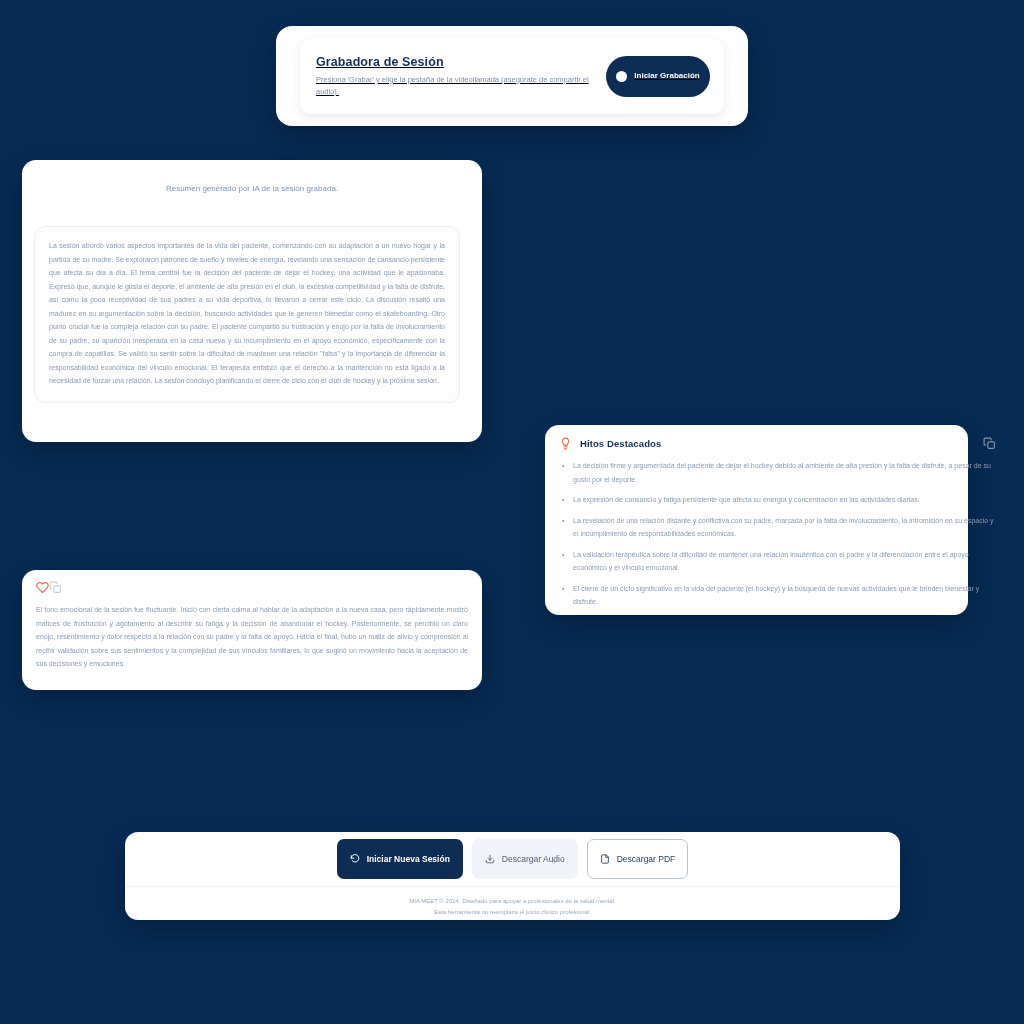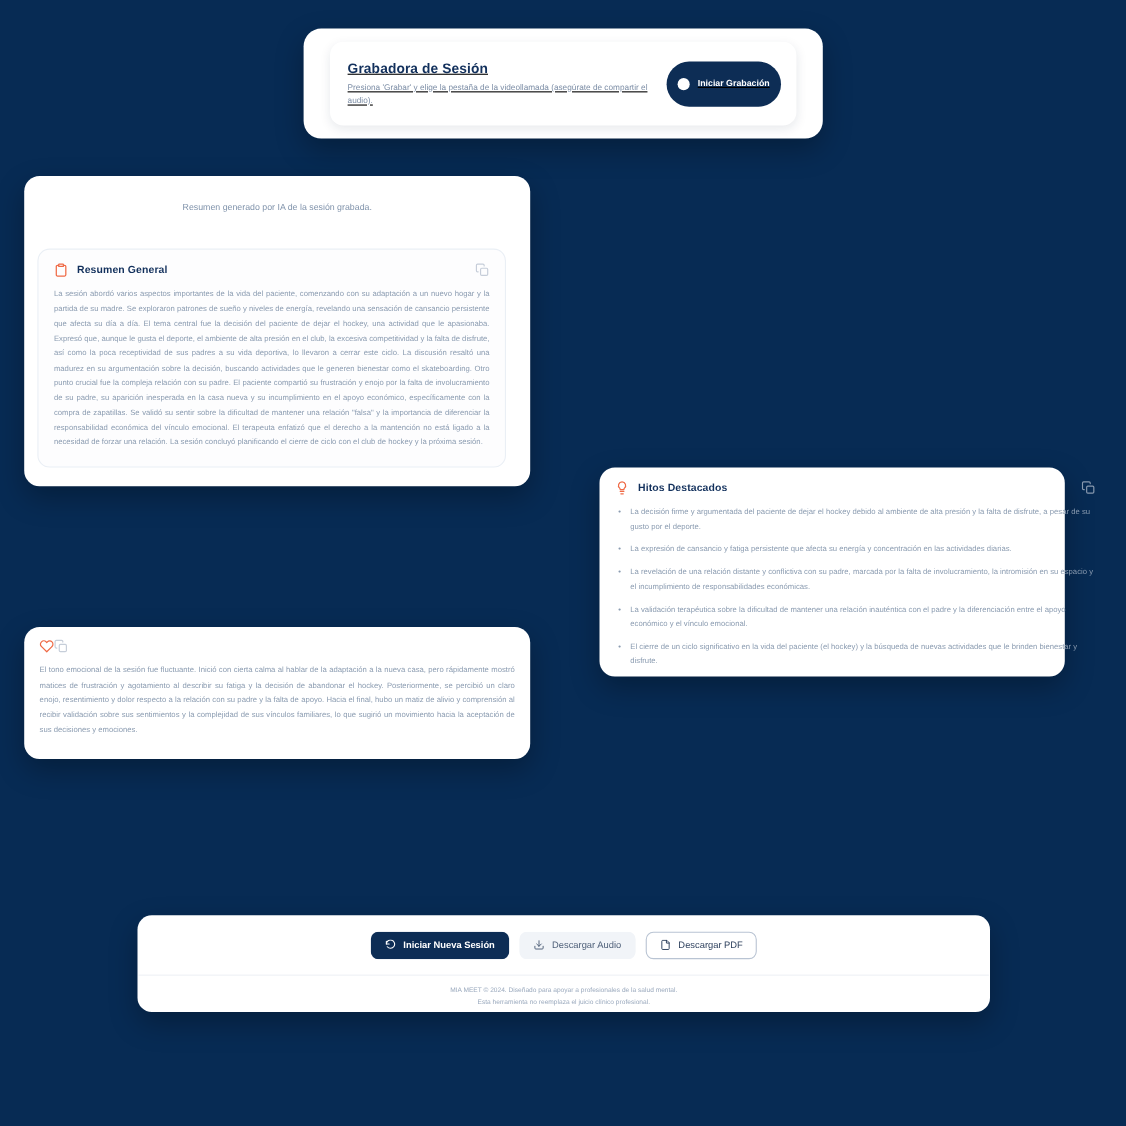--- a/index.html
+++ b/index.html
@@ -92,21 +92,21 @@
   #contexto-card { left: 22px; top: 570px; width: 460px; height: 120px; }
   #section-contexto { position: absolute; left: 14px; top: 11px; width: 432px; }
 
   
   #footer-card { left: 125px; top: 832px; width: 775px; height: 88px; border-radius: 13px; }
   #footer-actions {
     height: 54px; display: flex; align-items: center; justify-content: center; gap: 9px;
   }
   .fbtn {
     display: flex; align-items: center; gap: 7px;
-    height: 25px; padding: 0 12px; border-radius: 7px;
+    height: 40px; padding: 0 12px; border-radius: 7px;
     font-size: 8.5px; font-weight: bold; cursor: pointer; border: 1px solid transparent;
     white-space: nowrap;
   }
   #btn-new-session { background: #0d2d55; color: #ffffff; }
   #btn-download-audio { background: #f1f4f8; color: #4f6079; font-weight: normal; }
   #btn-download-pdf { background: #ffffff; color: #2c3f5c; border: 1px solid #b9c4d3; font-weight: normal; }
   .fbtn svg { flex: 0 0 auto; }
   #footer-divider { height: 1px; background: #eef1f5; margin: 0 1px; }
   #footer-legal { padding-top: 9px; text-align: center; }
   .legal-line { font-size: 6px; color: #9aa9bd; line-height: 1.75; }
@@ -129,31 +129,20 @@
     </div>
   </div>
 
   <div class="card" id="analysis-card">
     <div id="analysis-head">
       <div id="analysis-subtitle">Resumen generado por IA de la sesión grabada.</div>
     </div>
   </div>
 
   <div class="section" id="section-resumen">
-    <div class="section-head">
-      <svg class="sec-icon" viewBox="0 0 24 24" fill="none" stroke="#ef6a46" stroke-width="2.1" stroke-linecap="round" stroke-linejoin="round">
-        <path d="M16 4h2a2 2 0 0 1 2 2v14a2 2 0 0 1-2 2H6a2 2 0 0 1-2-2V6a2 2 0 0 1 2-2h2"></path>
-        <rect x="8" y="2" width="8" height="4" rx="1"></rect>
-      </svg>
-      <span class="section-title">Resumen General</span>
-      <svg class="copy-btn" viewBox="0 0 24 24" fill="none" stroke="#b4becd" stroke-width="2" stroke-linecap="round" stroke-linejoin="round">
-        <rect x="9" y="9" width="12" height="12" rx="2"></rect>
-        <path d="M5 15H4a2 2 0 0 1-2-2V4a2 2 0 0 1 2-2h9a2 2 0 0 1 2 2v1"></path>
-      </svg>
-    </div>
     <div class="body-text">La sesión abordó varios aspectos importantes de la vida del paciente, comenzando con su adaptación a un nuevo hogar y la partida de su madre. Se exploraron patrones de sueño y niveles de energía, revelando una sensación de cansancio persistente que afecta su día a día. El tema central fue la decisión del paciente de dejar el hockey, una actividad que le apasionaba. Expresó que, aunque le gusta el deporte, el ambiente de alta presión en el club, la excesiva competitividad y la falta de disfrute, así como la poca receptividad de sus padres a su vida deportiva, lo llevaron a cerrar este ciclo. La discusión resaltó una madurez en su argumentación sobre la decisión, buscando actividades que le generen bienestar como el skateboarding. Otro punto crucial fue la compleja relación con su padre. El paciente compartió su frustración y enojo por la falta de involucramiento de su padre, su aparición inesperada en la casa nueva y su incumplimiento en el apoyo económico, específicamente con la compra de zapatillas. Se validó su sentir sobre la dificultad de mantener una relación "falsa" y la importancia de diferenciar la responsabilidad económica del vínculo emocional. El terapeuta enfatizó que el derecho a la mantención no está ligado a la necesidad de forzar una relación. La sesión concluyó planificando el cierre de ciclo con el club de hockey y la próxima sesión.</div>
   </div>
 
   <div class="card" id="hitos-card">
     <div class="section" id="section-hitos" style="border:none;background:transparent;padding:0;">
       <div class="section-head">
         <svg class="sec-icon" viewBox="0 0 24 24" fill="none" stroke="#ef6a46" stroke-width="2.1" stroke-linecap="round" stroke-linejoin="round">
           <path d="M9 18h6"></path>
             <path d="M10 22h4"></path>
           <path d="M12 2a6 6 0 0 0-4 10.5c.6.7 1 1.5 1 2.5h6c0-1 .4-1.8 1-2.5A6 6 0 0 0 12 2z"></path>

